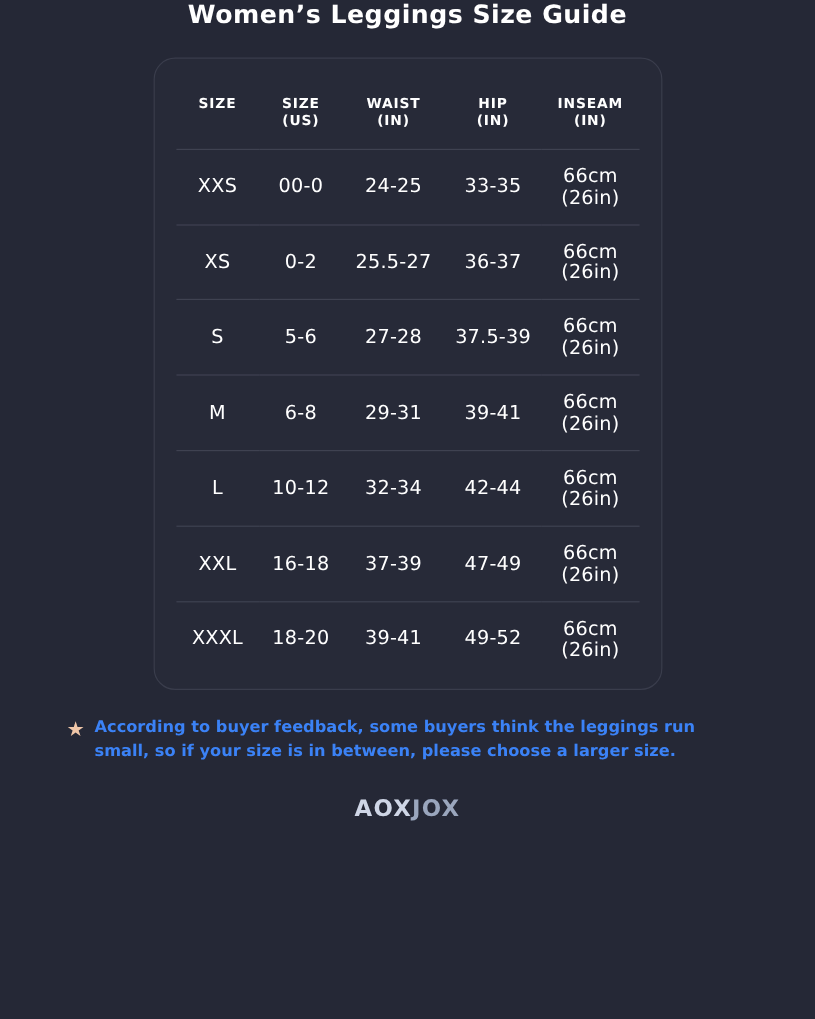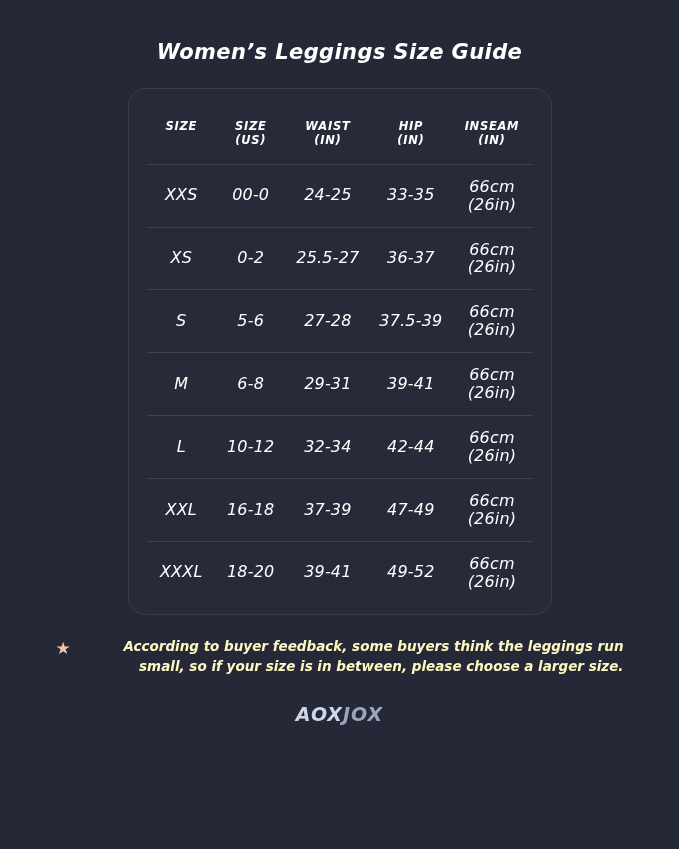--- a/index.html
+++ b/index.html
@@ -16,22 +16,20 @@
     position: relative;
   }
 
   .page {
     width: 679px;
     height: 849px;
     box-sizing: border-box;
     display: flex;
     flex-direction: column;
     align-items: center;
-    padding-top: 40px;
-    font-style: italic;
   }
 
   .title {
     font-size: 21px;
     font-weight: bold;
     letter-spacing: 0.4px;
     color: #ffffff;
     text-align: center;
     margin-bottom: 24px;
   }
@@ -113,22 +111,22 @@
     font-size: 17px;
     color: #f0c6a8;
     line-height: 1.25;
     margin-top: 1px;
   }
 
   .note-text {
     font-size: 13.5px;
     font-weight: bold;
     line-height: 1.45;
-    color: #fef9c3;
-    text-align: right;
+    color: #3b82f6;
+    text-align: left;
   }
 
   .brand {
     margin-top: 26px;
     font-size: 19px;
     font-weight: bold;
     letter-spacing: 1px;
     color: #cfd6e6;
     text-align: center;
   }

